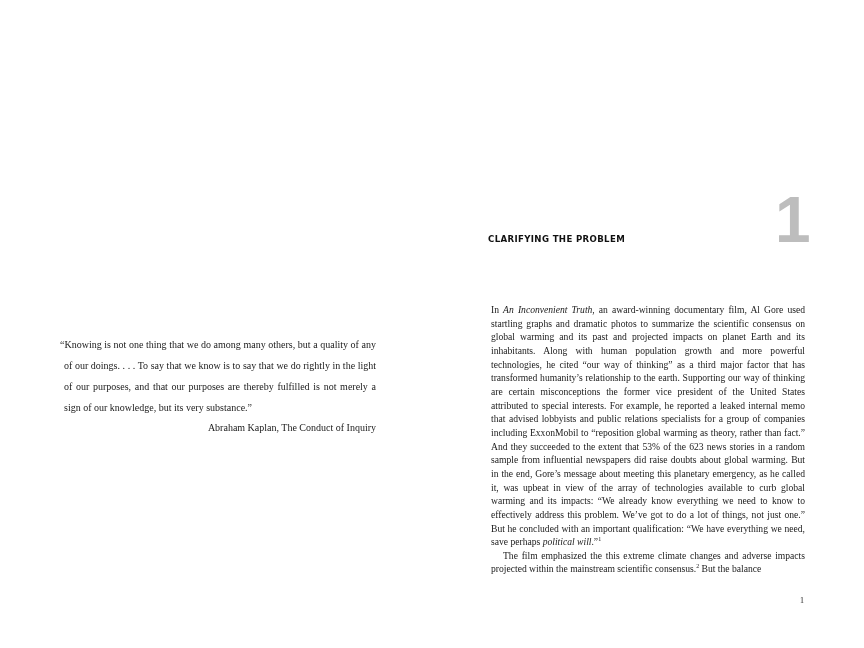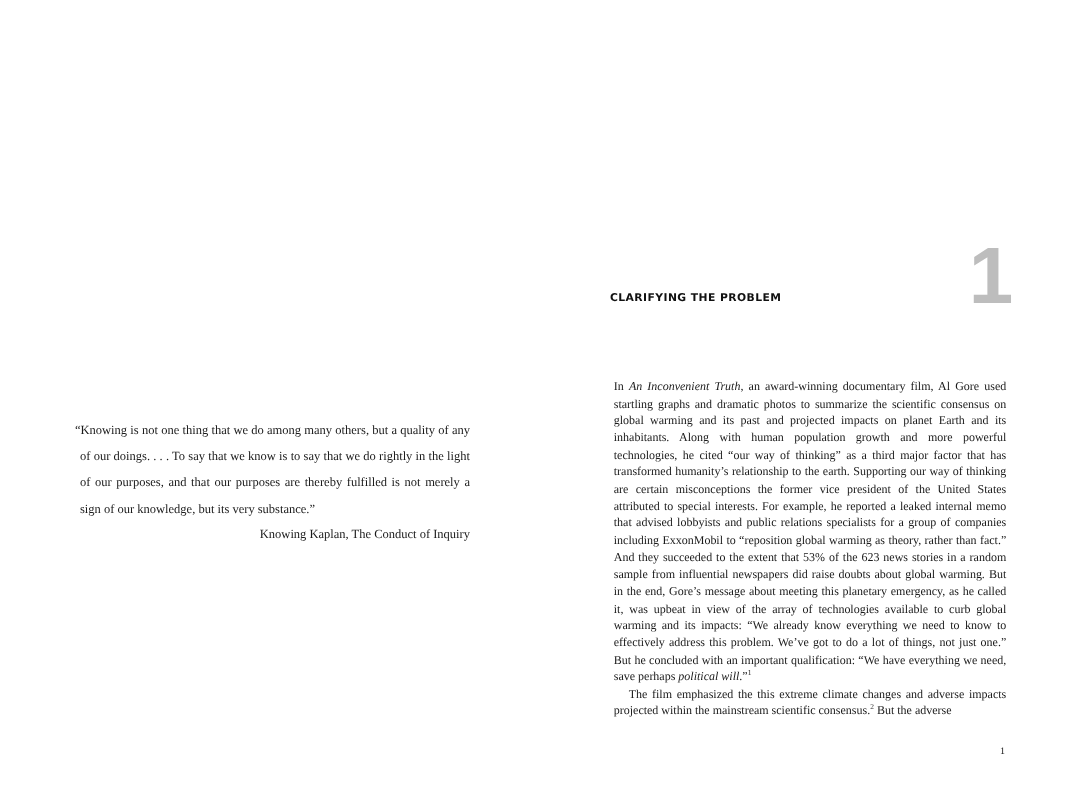--- a/index.html
+++ b/index.html
@@ -101,27 +101,27 @@
       font-size: 8px;
       color: #1a1a1a;
     }
   </style>
 </head>
 <body>
 
 <div class="page page-left">
   <div class="epigraph">
     <p class="epigraph-text">“Knowing is not one thing that we do among many others, but a quality of any of our doings. . . . To say that we know is to say that we do rightly in the light of our purposes, and that our purposes are thereby fulfilled is not merely a sign of our knowledge, but its very substance.”</p>
-    <p class="epigraph-attribution"><span>Knowing Kaplan, </span><span class="title">The Conduct of Inquiry</span></p>
+    <p class="epigraph-attribution"><span>Abraham Kaplan, </span><span class="title">The Conduct of Inquiry</span></p>
   </div>
 </div>
 
 <div class="page page-right"></div>
 
 <div class="chapter-number">1</div>
 <div class="chapter-title">CLARIFYING THE PROBLEM</div>
 
 <div class="body-text">
   <p><span>In </span><i>An Inconvenient Truth</i><span>, an award-winning documentary film, Al Gore used startling graphs and dramatic photos to summarize the scientific con­sensus on global warming and its past and projected impacts on planet Earth and its inhabitants. Along with human population growth and more power­ful technologies, he cited “our way of thinking” as a third major factor that has transformed humanity’s relationship to the earth. Supporting our way of thinking are certain misconceptions the former vice president of the United States attributed to special interests. For example, he reported a leaked in­ternal memo that advised lobbyists and public relations specialists for a group of companies including ExxonMobil to “reposition global warming as theory, rather than fact.” And they succeeded to the extent that 53% of the 623 news stories in a random sample from influential newspapers did raise doubts about global warming. But in the end, Gore’s message about meeting this planetary emergency, as he called it, was upbeat in view of the array of technologies available to curb global warming and its impacts: “We already know everything we need to know to effectively address this problem. We’ve got to do a lot of things, not just one.” But he concluded with an important qualification: “We have everything we need, save perhaps </span><i>political will</i><span>.”</span><sup>1</sup></p>
-  <p><span>The film emphasized the this extreme climate changes and adverse im­pacts projected within the mainstream scientific consensus.</span><sup>2</sup><span> But the adverse</span></p>
+  <p><span>The film emphasized the this extreme climate changes and adverse im­pacts projected within the mainstream scientific consensus.</span><sup>2</sup><span> But the balance</span></p>
 </div>
 
 <div class="folio">1</div>
 
 </body></html>

